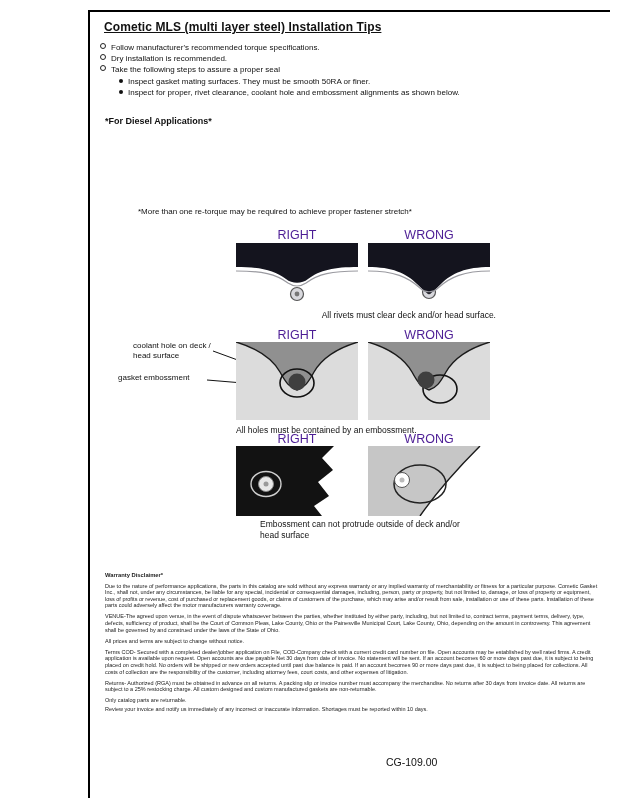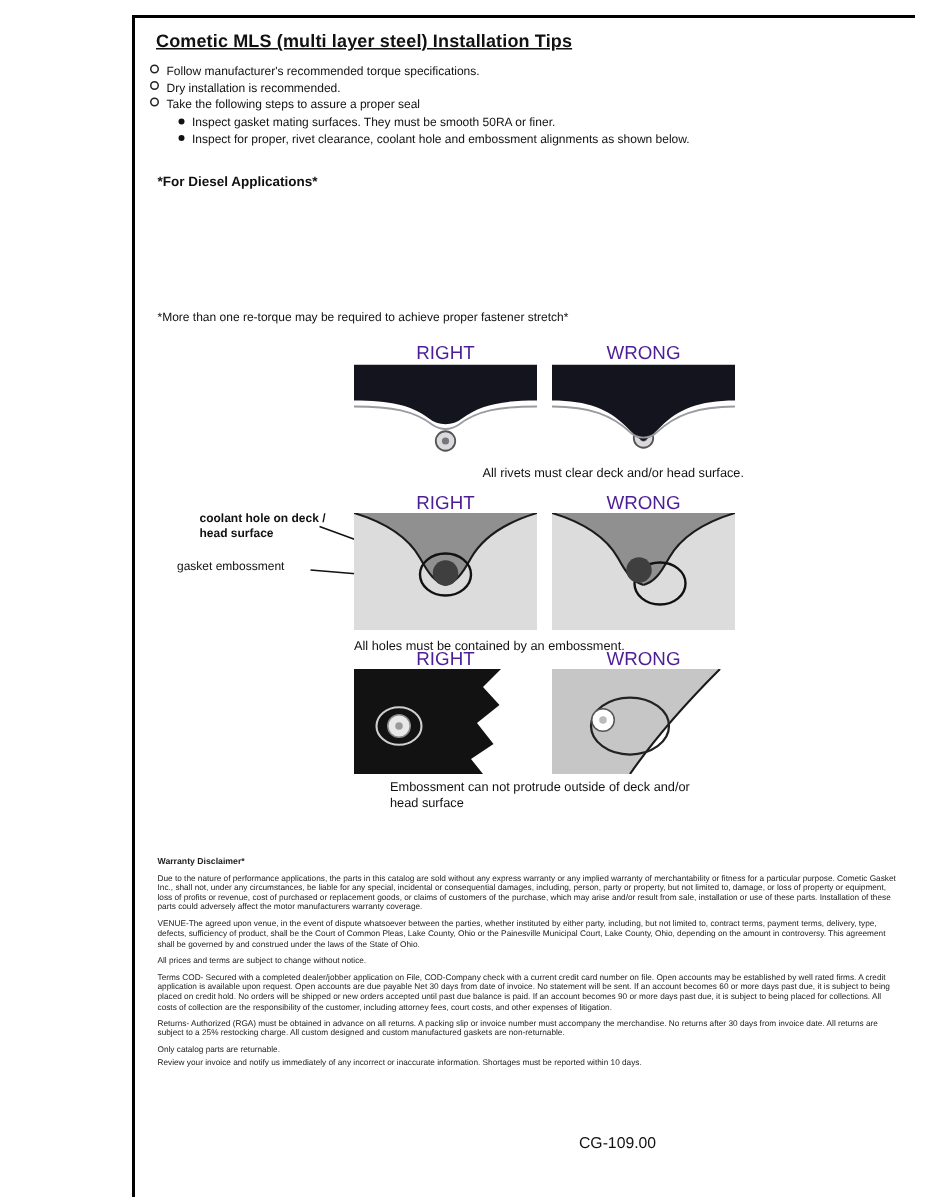--- a/index.html
+++ b/index.html
@@ -22,34 +22,34 @@
   .subbullet .marker{
     display:inline-block;width:4px;height:4px;border-radius:50%;background:#111;
     margin-right:5px;vertical-align:1px;
   }
   .b1{top:43px}.b2{top:54px}.b3{top:65px}
   .s1{top:77px}.s2{top:88px}
   .diesel-heading{position:absolute;left:105px;top:116px;font-size:9px;font-weight:bold;}
   .para{position:absolute;left:105px;font-size:8px;line-height:10.5px;}
   .p1{top:133px;width:405px;}
   .p2{top:164px;width:395px;}
-  .p3{top:207px;width:430px;}
+  .p3{top:207px;width:430px;margin-left:33px;}
   .col-label{position:absolute;width:122px;text-align:center;font-size:12.5px;color:#4c1d95;}
   .lbl-r1{top:228px}.lbl-r2{top:328px}.lbl-r3{top:432px}
   .col-left{left:236px}.col-right{left:368px}
   .panel{position:absolute;width:122px;display:block;}
   .img-r1{top:243px;height:62px;}
   .img-r2{top:342px;height:78px;}
   .img-r3{top:446px;height:70px;}
   .caption{position:absolute;left:236px;font-size:8.5px;line-height:10.5px;color:#111;}
   .cap1{top:310px;width:260px;text-align:right;}
   .cap2{top:425px;width:260px;}
   .cap3{top:519px;width:205px;margin-left:24px;}
   .callout{position:absolute;font-size:8px;line-height:9.5px;color:#111;}
-  .co1{left:133px;top:341px;width:86px;font-weight:bold;}
+  .co1{left:133px;top:341px;width:86px;}
   .co2{left:118px;top:373px;width:95px;}
   .callout-lines{position:absolute;left:205px;top:345px;width:100px;height:52px;}
   .legal{position:absolute;left:105px;top:572px;width:494px;font-size:5.5px;line-height:6.6px;color:#222;}
   .legal .lheading{font-weight:bold;margin:0 0 4px 0;font-size:5.8px;}
   .legal p{margin:0 0 4.5px 0;}
   .legal p.tight{margin-bottom:1.5px;}
   .footer-code{position:absolute;left:386px;top:756px;font-size:10.5px;color:#111;}
 </style>
 </head>
 <body>

